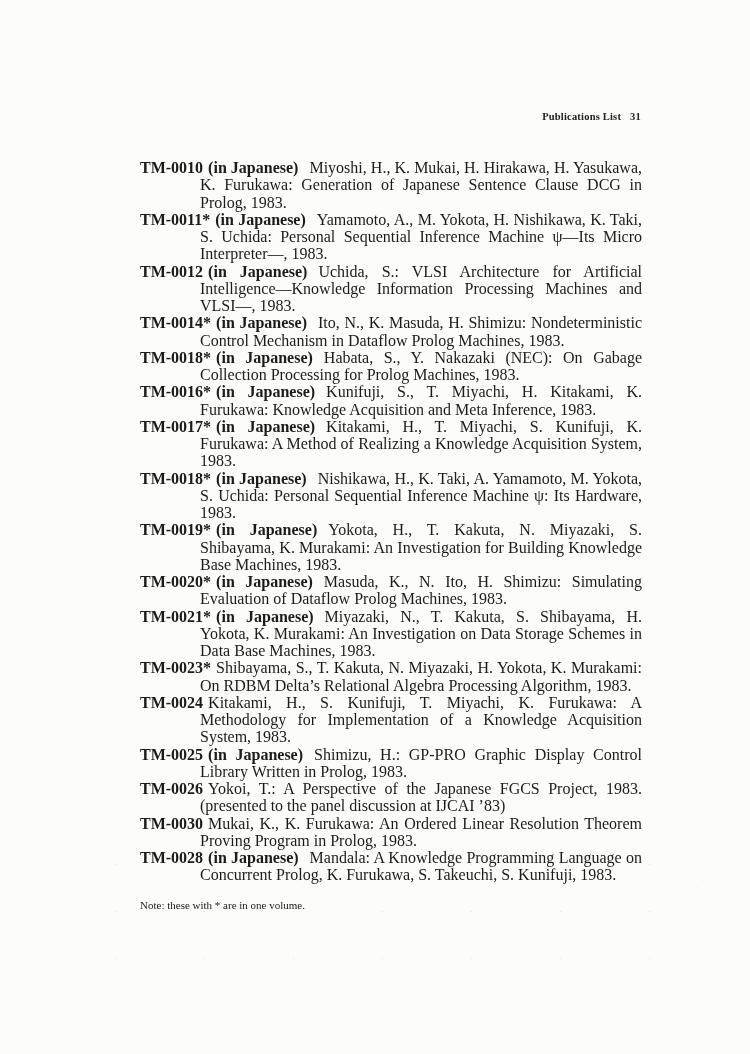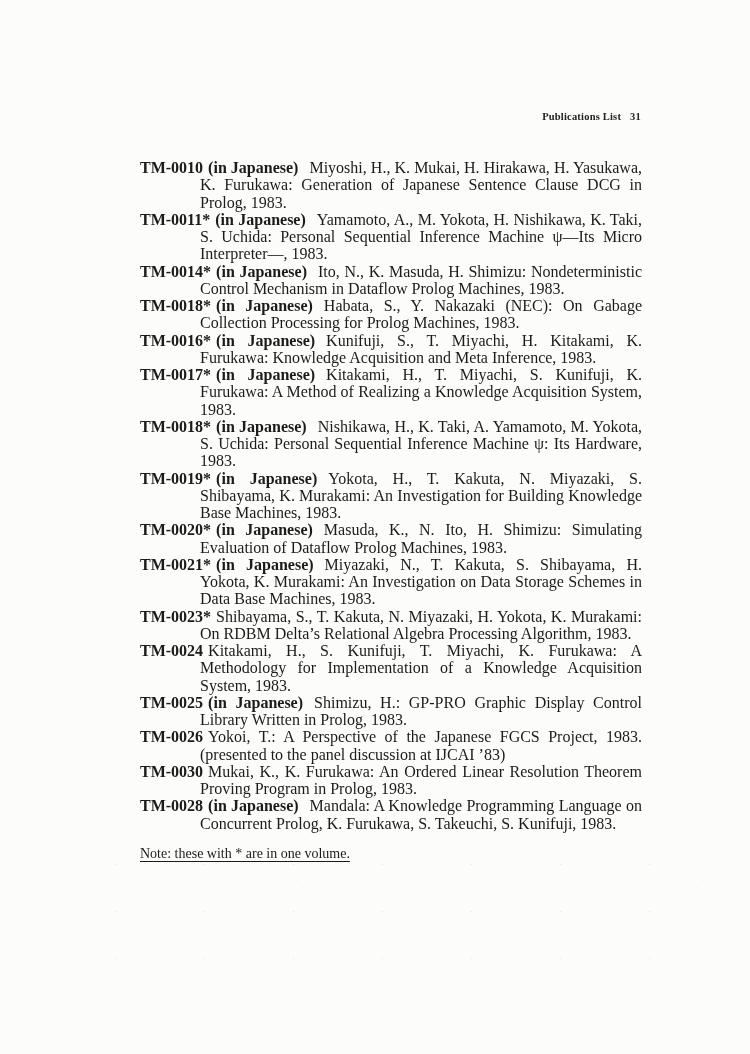--- a/index.html
+++ b/index.html
@@ -51,23 +51,22 @@
     white-space: nowrap;
   }
   .lang {
     font-weight: 700;
     margin-right: 11px;
     white-space: nowrap;
   }
   .lang:empty { display: none; margin-right: 0; }
   .note {
     margin-top: 13px;
-    font-size: 14px;
+    font-size: 11px;
     line-height: 17.25px;
-    text-decoration: underline;
     text-underline-offset: 3px;
   }
   .scan-noise {
     position: absolute;
     left: 60px;
     top: 828px;
     width: 650px;
     height: 170px;
     background-image:
       radial-gradient(rgba(70,70,70,0.20) 0.6px, transparent 1.1px),
@@ -86,20 +85,21 @@
   <div class="page-header">
     <span class="ph-title">Publications List</span><span class="ph-num">31</span>
   </div>
 
   <div class="pub-list">
 
     <p class="entry"><span class="tm">TM-0010</span><span class="lang">(in Japanese)</span><span class="txt">Miyoshi, H., K. Mukai, H. Hirakawa, H. Yasukawa, K. Furukawa: Generation of Japanese Sentence Clause DCG in Prolog, 1983.</span></p>
 
     <p class="entry"><span class="tm">TM-0011*</span><span class="lang">(in Japanese)</span><span class="txt">Yamamoto, A., M. Yokota, H. Nishikawa, K. Taki, S. Uchida: Personal Sequential Inference Machine ψ—Its Micro Interpreter—, 1983.</span></p>
 
+    <p class="entry"><span class="tm">TM-0012</span><span class="lang">(in Japanese)</span><span class="txt">Uchida, S.: VLSI Architecture for Artificial Intelligence—Knowledge Information Processing Machines and VLSI—, 1983.</span></p>
 
 
     <p class="entry"><span class="tm">TM-0014*</span><span class="lang">(in Japanese)</span><span class="txt">Ito, N., K. Masuda, H. Shimizu: Nondeterministic Control Mechanism in Dataflow Prolog Machines, 1983.</span></p>
 
     <p class="entry"><span class="tm">TM-0018*</span><span class="lang">(in Japanese)</span><span class="txt">Habata, S., Y. Nakazaki (NEC): On Gabage Collection Processing for Prolog Machines, 1983.</span></p>
 
     <p class="entry"><span class="tm">TM-0016*</span><span class="lang">(in Japanese)</span><span class="txt">Kunifuji, S., T. Miyachi, H. Kitakami, K. Furukawa: Knowledge Acquisition and Meta Inference, 1983.</span></p>
 
     <p class="entry"><span class="tm">TM-0017*</span><span class="lang">(in Japanese)</span><span class="txt">Kitakami, H., T. Miyachi, S. Kunifuji, K. Furukawa: A Method of Realizing a Knowledge Acquisition System, 1983.</span></p>
 

